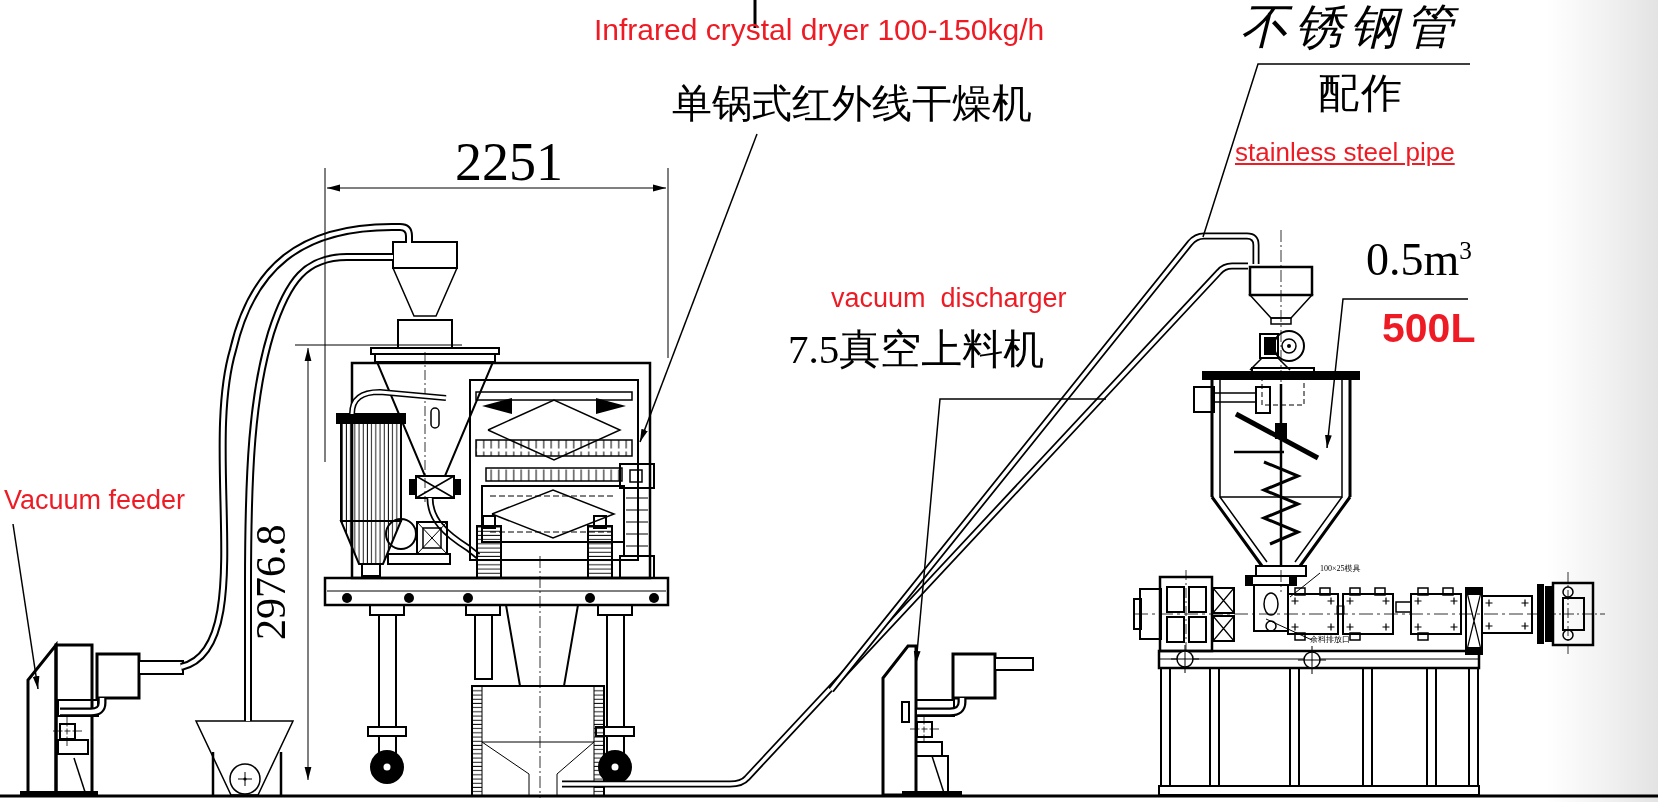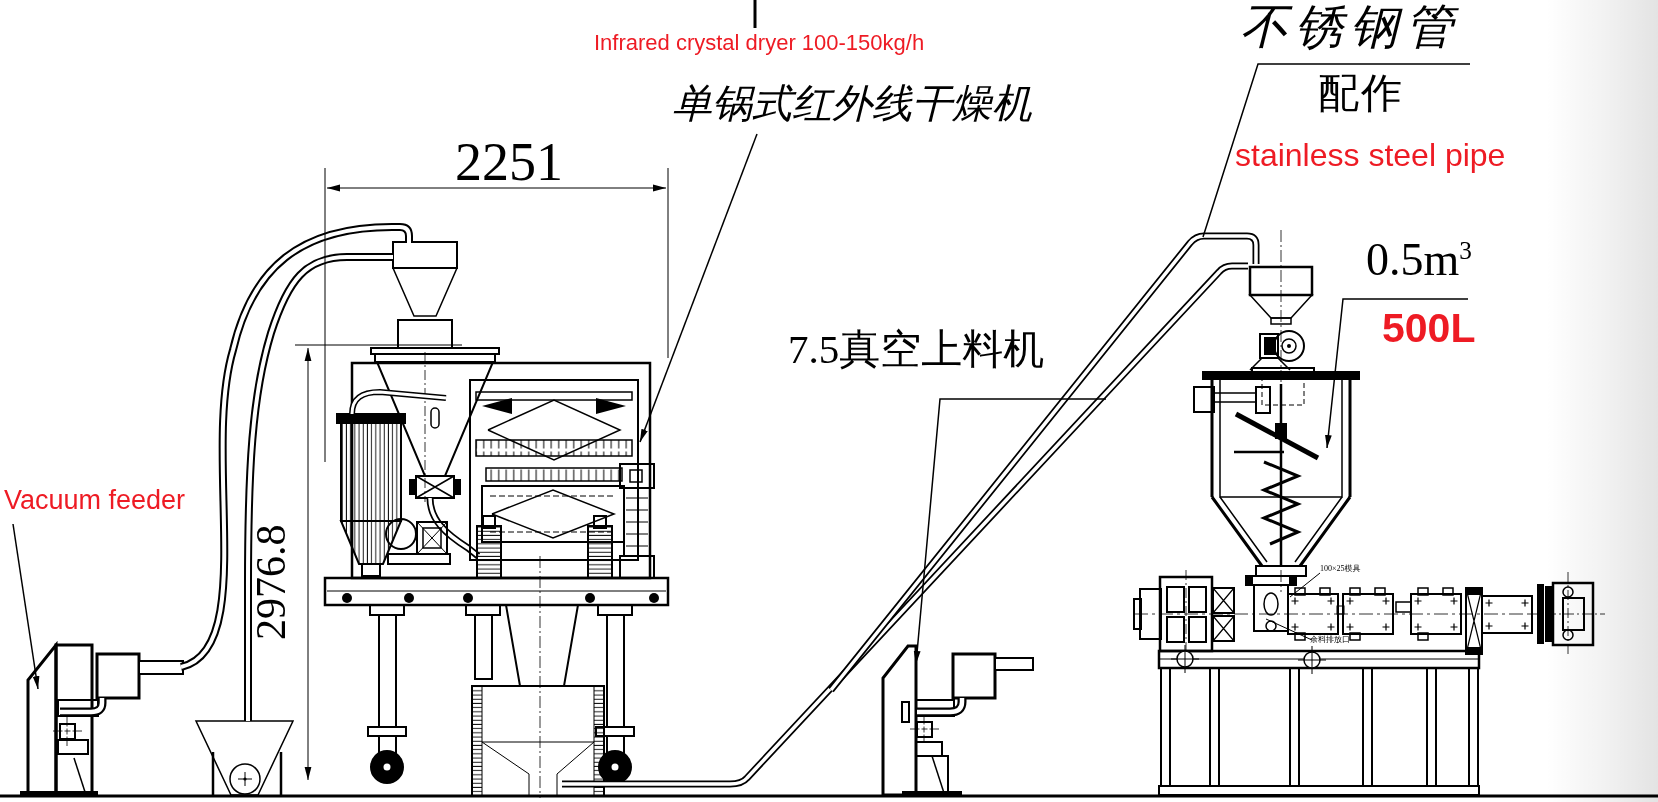--- a/index.html
+++ b/index.html
@@ -344,32 +344,33 @@
       <polyline points="1470,64 1258,64 1203,237" fill="none"></polyline>
       <polyline points="1106,399 940,399 916,664" fill="none" marker-end="url(#ae)"></polyline>
       <polyline points="1468,299 1343,299 1327,448" fill="none" marker-end="url(#ae)"></polyline>
       <line x1="13" y1="524" x2="38" y2="689" marker-end="url(#ae)"></line>
       <line x1="1320" y1="573" x2="1290" y2="597" stroke-width="1"></line>
       <line x1="1312" y1="640" x2="1266" y2="619" stroke-width="1"></line>
     </g>
   </g>
 </svg>
 
-<div class="lbl red sans" style="left:594px;top:31px;font-size:22px;">Infrared crystal dryer 100-150kg/h</div>
-
-<div class="lbl serif" style="left:672px;top:83px;font-size:40px;font-style:italic;">单锅式红外线干燥机</div>
+<div class="lbl red sans" style="left:594px;top:14px;font-size:30px;">Infrared crystal dryer 100-150kg/h</div>
+
+<div class="lbl serif" style="left:672px;top:83px;font-size:40px;">单锅式红外线干燥机</div>
 
 <div class="lbl serif" style="left:1240px;top:2px;font-size:48px;letter-spacing:7px;font-style:italic;">不锈钢管</div>
 
 <div class="lbl serif" style="left:1318px;top:72px;font-size:41px;letter-spacing:2px;">配作</div>
 
-<div class="lbl red sans" style="left:1235px;top:139px;font-size:32px;">stainless steel pipe</div>
+<div class="lbl red sans" style="left:1235px;top:139px;font-size:26px;text-decoration:underline;">stainless steel pipe</div>
 
 <div class="lbl red sans" style="left:4px;top:486px;font-size:27px;">Vacuum feeder</div>
 
+<div class="lbl red sans ws" style="left:831px;top:284px;font-size:27px;">vacuum  discharger</div>
 
 <div class="lbl serif" style="left:788px;top:328px;font-size:41px;">7.5真空上料机</div>
 
 <div class="lbl serif" style="left:1366px;top:236px;font-size:46px;">
   <span>0.5m</span><sup>3</sup>
 </div>
 
 <div class="lbl red sans" style="left:1382px;top:307px;font-size:41px;font-weight:bold;">500L</div>
 
 <div class="lbl serif" style="left:455px;top:134px;font-size:54px;font-family:Liberation Serif, serif;">2251</div>

